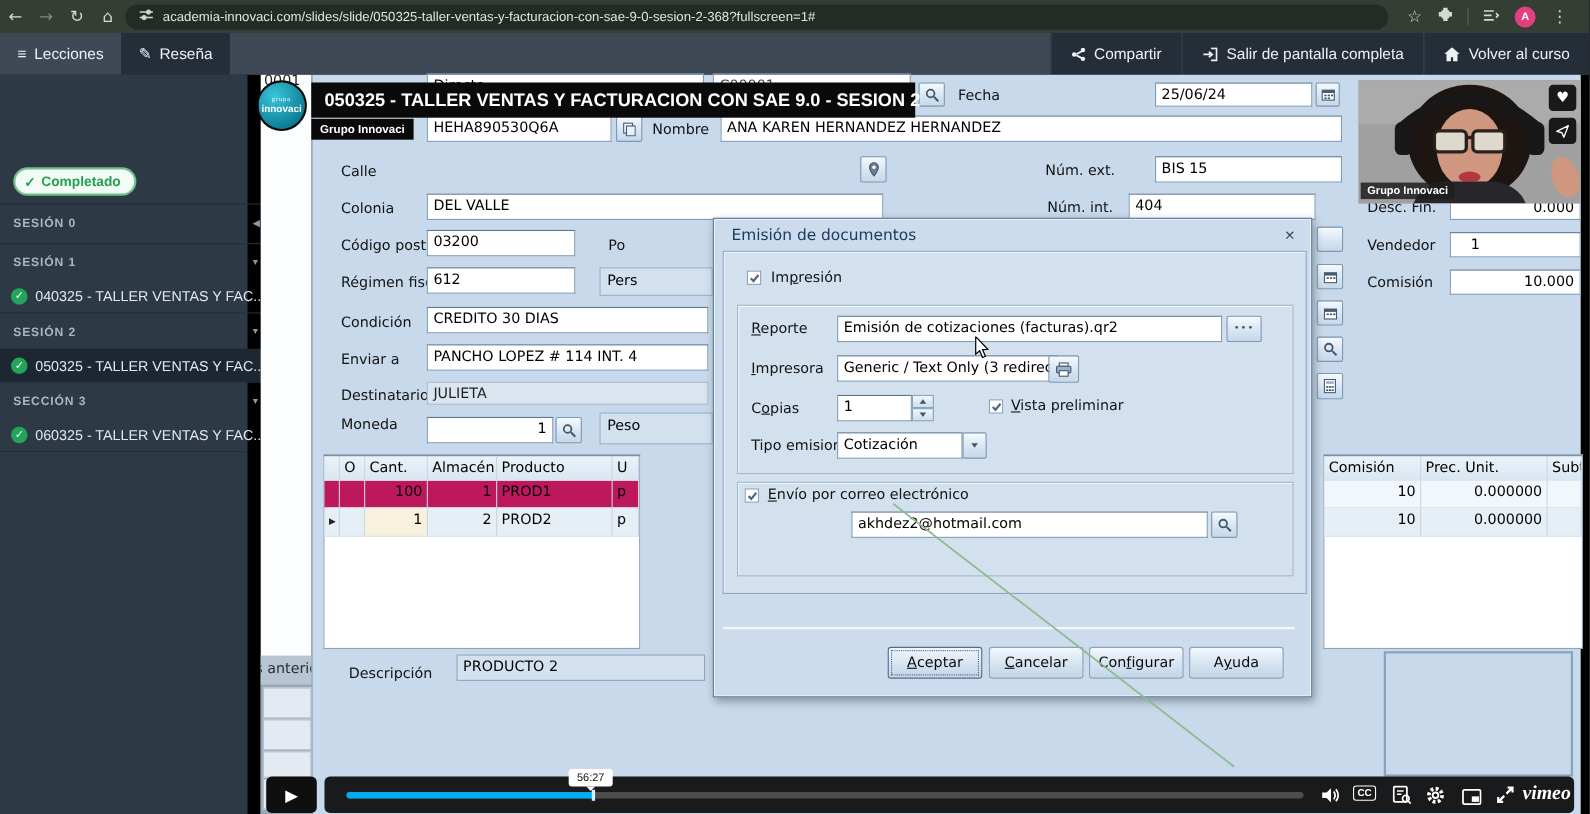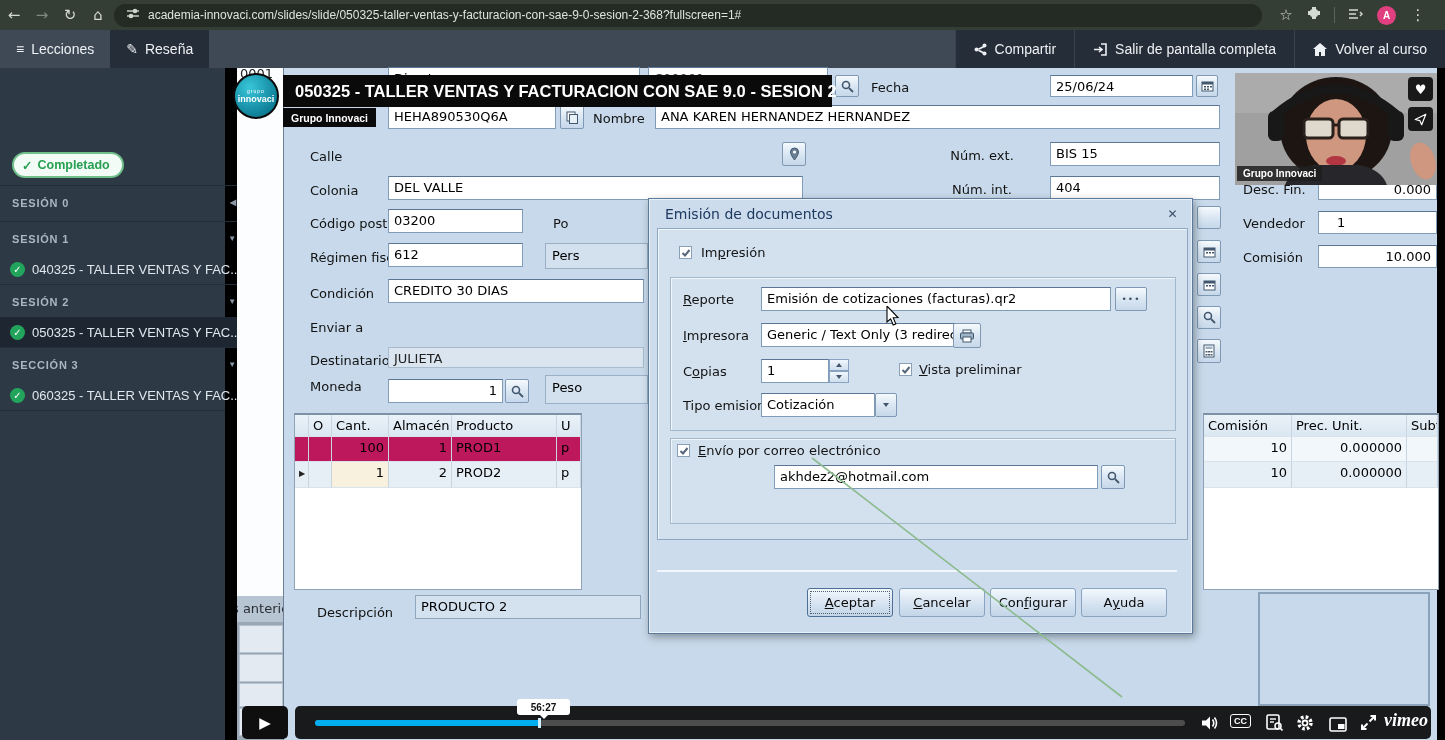--- a/index.html
+++ b/index.html
@@ -106,22 +106,22 @@
              font-weight:bold;padding:2px 6px;font-family:"Liberation Sans",sans-serif;}
   .floatbtn{position:absolute;width:25px;height:24px;background:#191919;border-radius:4px;color:#fff;
             display:flex;align-items:center;justify-content:center;font-size:13px;}
 
   
   .play-btn{left:242px;top:706px;width:46px;height:33px;background:#0f0f0f;border-radius:5px;color:#fff;
             display:flex;align-items:center;justify-content:center;font-size:15px;}
   .ctrlbar{left:295px;top:706px;width:1136px;height:33px;background:rgba(10,10,10,.92);border-radius:5px;}
   .track{position:absolute;left:20px;top:14px;width:870px;height:6px;background:#4d4d4d;border-radius:3px;}
   .fill{position:absolute;left:0;top:0;height:6px;background:#00adef;border-radius:3px 0 0 3px;}
-  .tooltip{left:517px;top:699px;width:53px;height:16px;background:#fff;border-radius:3px;color:#111;
-           font-size:10px;font-weight:bold;display:flex;align-items:center;justify-content:center;
+  .tooltip{left:517px;top:699px;width:40px;height:16px;background:#fff;border-radius:3px;color:#111;
+           font-size:10px;font-weight:normal;display:flex;align-items:center;justify-content:center;
            font-family:"Liberation Sans",sans-serif;}
   .tooltip:after{content:"";position:absolute;left:50%;bottom:-4px;margin-left:-4px;border-left:4px solid transparent;
                  border-right:4px solid transparent;border-top:4px solid #fff;}
   .picon{position:absolute;color:#fff;display:flex;align-items:center;justify-content:center;}
   .ccbox{border:1.5px solid #fff;border-radius:3px;font-size:9px;font-weight:bold;padding:1px 3px;
          font-family:"Liberation Sans",sans-serif;}
   .vimeo{font-family:"Liberation Serif",serif;font-style:italic;font-weight:bold;font-size:18px;color:#fff;}
 
   .striprow{position:absolute;left:239px;width:42px;background:#e3eaf1;border:1px solid #b5c2cf;}
 </style>
@@ -300,34 +300,35 @@
         <path d="M5.5 1a4 4 0 014 4c0 3-4 8-4 8s-4-5-4-8a4 4 0 014-4z" fill="#6b7f95" stroke="#42586e"></path>
         <circle cx="5.5" cy="5" r="1.6" fill="#fff"></circle>
       </svg>
   </div>
   <div class="lbl lblr" style="left:950px;top:148px;width:64px">Núm. ext.</div>
   <div class="fld" style="left:1050px;top:142px;width:170px;height:24px">BIS 15</div>
 
   <div class="lbl" style="left:310px;top:183px">Colonia</div>
   <div class="fld" style="left:388px;top:176px;width:415px;height:24px">DEL VALLE</div>
   <div class="lbl lblr" style="left:950px;top:182px;width:64px">Núm. int.</div>
-  <div class="fld" style="left:1050px;top:176px;width:170px;height:24px">404</div>
+  <div class="fld" style="left:1026px;top:176px;width:170px;height:24px">404</div>
 
   <div class="lbl" style="left:310px;top:216px">Código postal</div>
   <div class="fld" style="left:388px;top:209px;width:135px;height:24px">03200</div>
   <div class="lbl" style="left:553px;top:216px">Po</div>
 
   <div class="lbl" style="left:310px;top:250px">Régimen fiscal</div>
   <div class="fld" style="left:388px;top:243px;width:135px;height:24px">612</div>
   <div class="frag" style="left:545px;top:243px;width:103px;height:26px">Pers</div>
 
   <div class="lbl" style="left:310px;top:286px">Condición</div>
   <div class="fld" style="left:388px;top:279px;width:256px;height:24px">CREDITO 30 DIAS</div>
 
   <div class="lbl" style="left:310px;top:320px">Enviar a</div>
+  <div class="fld" style="left:388px;top:313px;width:256px;height:24px">PANCHO LOPEZ # 114 INT. 4</div>
 
   <div class="lbl" style="left:310px;top:353px">Destinatario</div>
   <div class="fld ro" style="left:388px;top:347px;width:256px;height:21px">JULIETA</div>
 
   <div class="lbl" style="left:310px;top:379px">Moneda</div>
   <div class="fld num" style="left:388px;top:379px;width:115px;height:24px">1</div>
   <div class="btn3d" style="left:505px;top:379px;width:24px;height:24px">
     <svg width="13" height="13" viewBox="0 0 13 13">
         <circle cx="5" cy="5" r="3.5" fill="none" stroke="#42586e" stroke-width="1.6"></circle>
         <line x1="8" y1="8" x2="12" y2="12" stroke="#42586e" stroke-width="1.8"></line>

